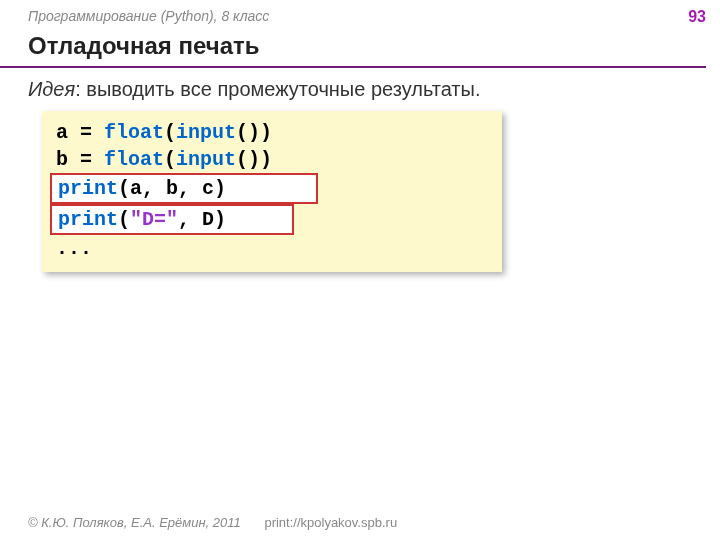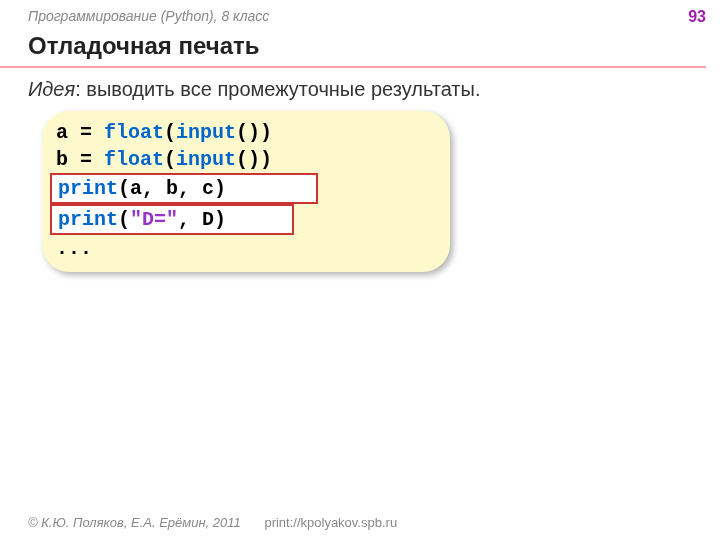--- a/index.html
+++ b/index.html
@@ -24,42 +24,41 @@
       font-weight: bold;
       font-style: normal;
       color: #a21caf;
       font-size: 16px;
     }
     .title {
       font-size: 24px;
       font-weight: bold;
       color: #222;
       padding: 2px 28px 6px 28px;
-      border-bottom: 2px solid #fca5a5;
+      border-bottom: 2px solid #701a75;
       margin: 0 14px 10px 0;
     }
     .idea {
       font-size: 20px;
       color: #333;
       padding: 0 28px 10px 28px;
     }
     .idea-label { font-style: italic; }
     .code-box {
       margin: 0 0 0 42px;
-      width: 408px;
+      width: 460px;
       background: #fdf9cc;
       box-shadow: 3px 3px 6px rgba(0,0,0,0.3);
       padding: 8px 14px 10px 14px;
       font-family: "Courier New", monospace;
       font-size: 20px;
       font-weight: bold;
       line-height: 1.35;
       color: #000;
       position: relative;
-      border-radius: 27px;
     }
     .kw-float { color: #0066cc; }
     .kw-input { color: #0066cc; }
     .kw-print { color: #0066cc; }
     .num { color: #0066cc; }
     .str { color: #9933cc; }
     .hl-box {
       background: #fff;
       border: 2px solid #cc3333;
       display: inline-block;

